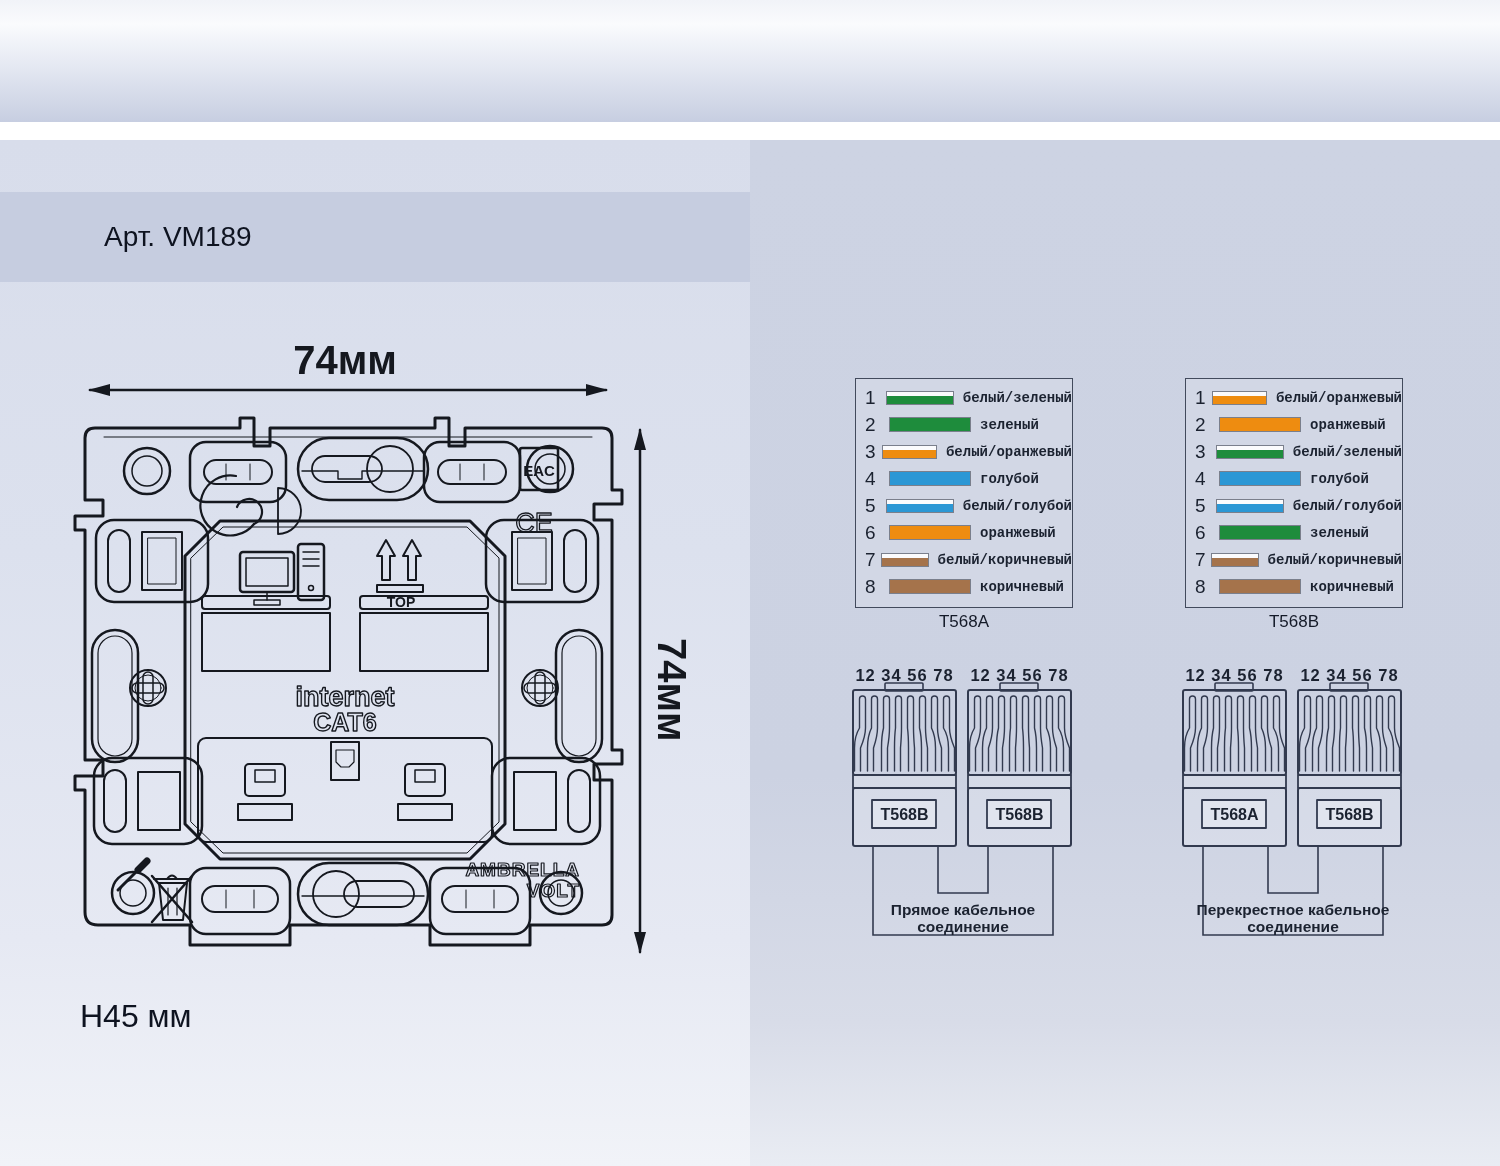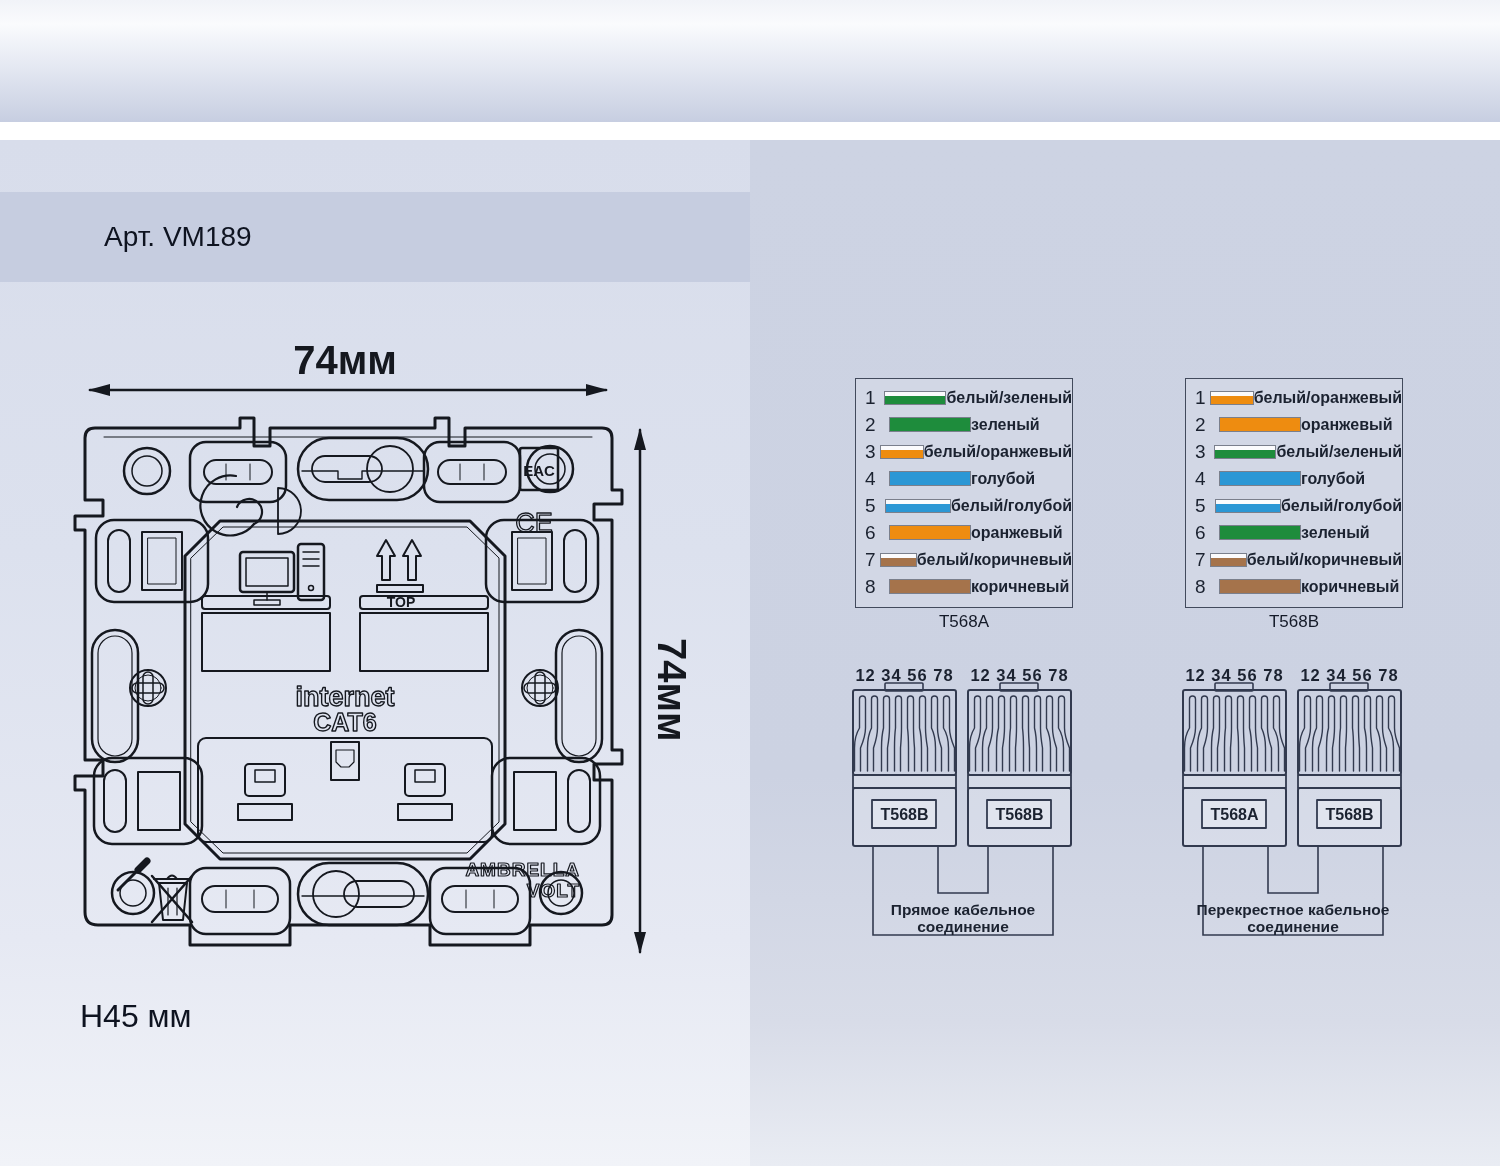--- a/index.html
+++ b/index.html
@@ -25,21 +25,21 @@
   .wire-table{position:absolute;top:378px;width:218px;height:230px;box-sizing:border-box;
         border:1.5px solid #424a5c;background:#d2d7e5;padding:5px 0 0 9px;}
   .wt-a{left:855px;} .wt-b{left:1185px;}
   .wire-row{display:flex;align-items:center;height:27px;}
   .wire-num{width:20px;font-size:19px;font-weight:500;color:#1b2230;}
   .wire-bar{position:relative;width:82px;height:15px;margin-left:4px;
         box-sizing:border-box;border:1px solid #7a7f8c;background:#fbfbfd;}
   .wire-bar.striped{height:14px;}
   .wire-stripe{position:absolute;left:0;right:0;bottom:0;height:8px;}
   .wire-bar.solid .wire-stripe{height:100%;}
-  .wire-label{font-size:16px;font-weight:700;color:#1b2230;white-space:nowrap;}
+  .wire-label{margin-left:9px;font-size:14px;font-weight:700;color:#1b2230;white-space:nowrap;font-family:Liberation Mono, monospace;}
   .table-caption{position:absolute;top:612px;width:218px;text-align:center;
         font-size:17px;font-weight:500;color:#141a28;}
   .tc-a{left:855px;} .tc-b{left:1185px;}
   .pair-svg{position:absolute;top:663px;}
   .pair-1{left:851px;} .pair-2{left:1181px;}
 </style>
 </head>
 <body>
 
 <div class="page">

